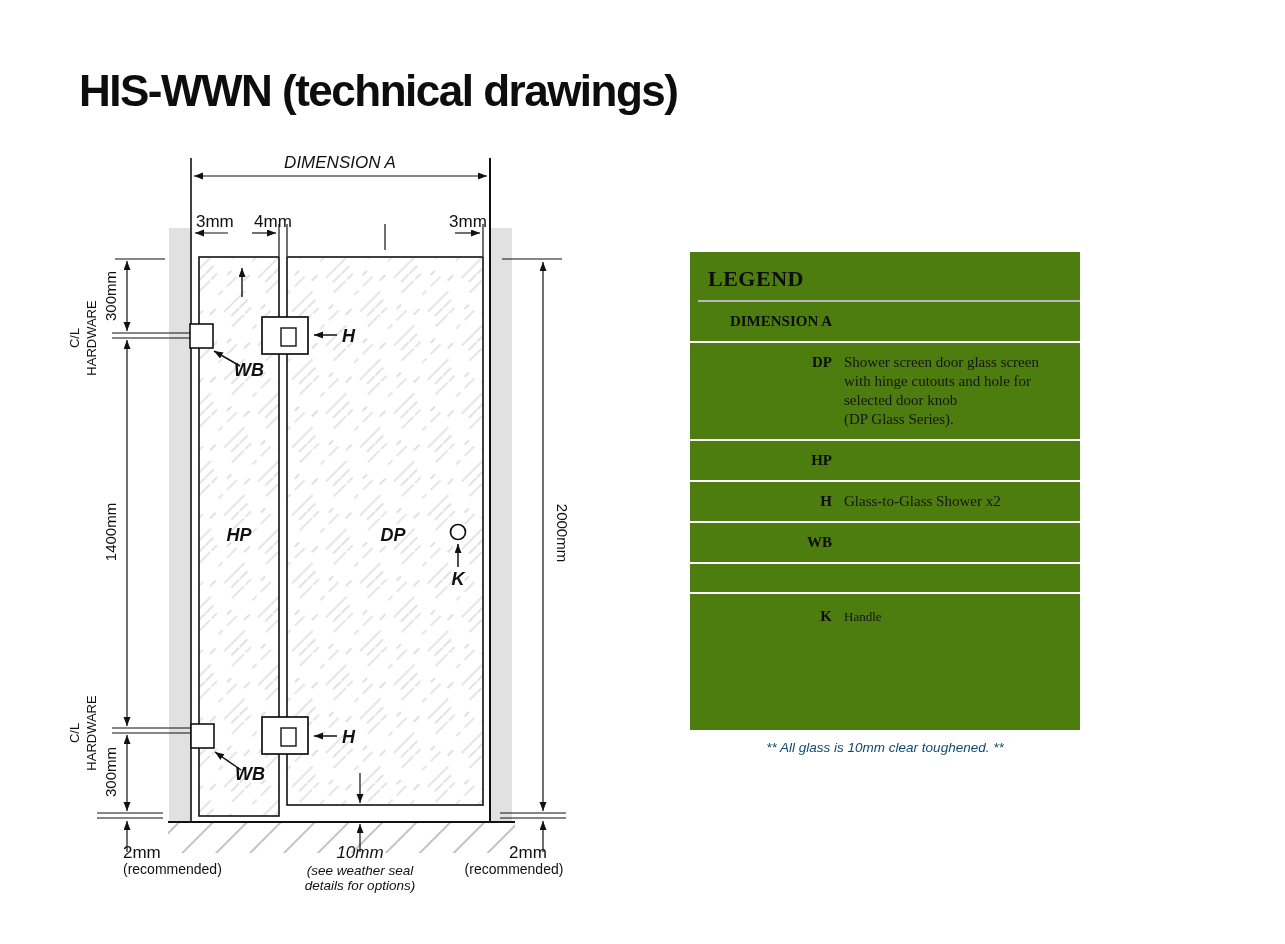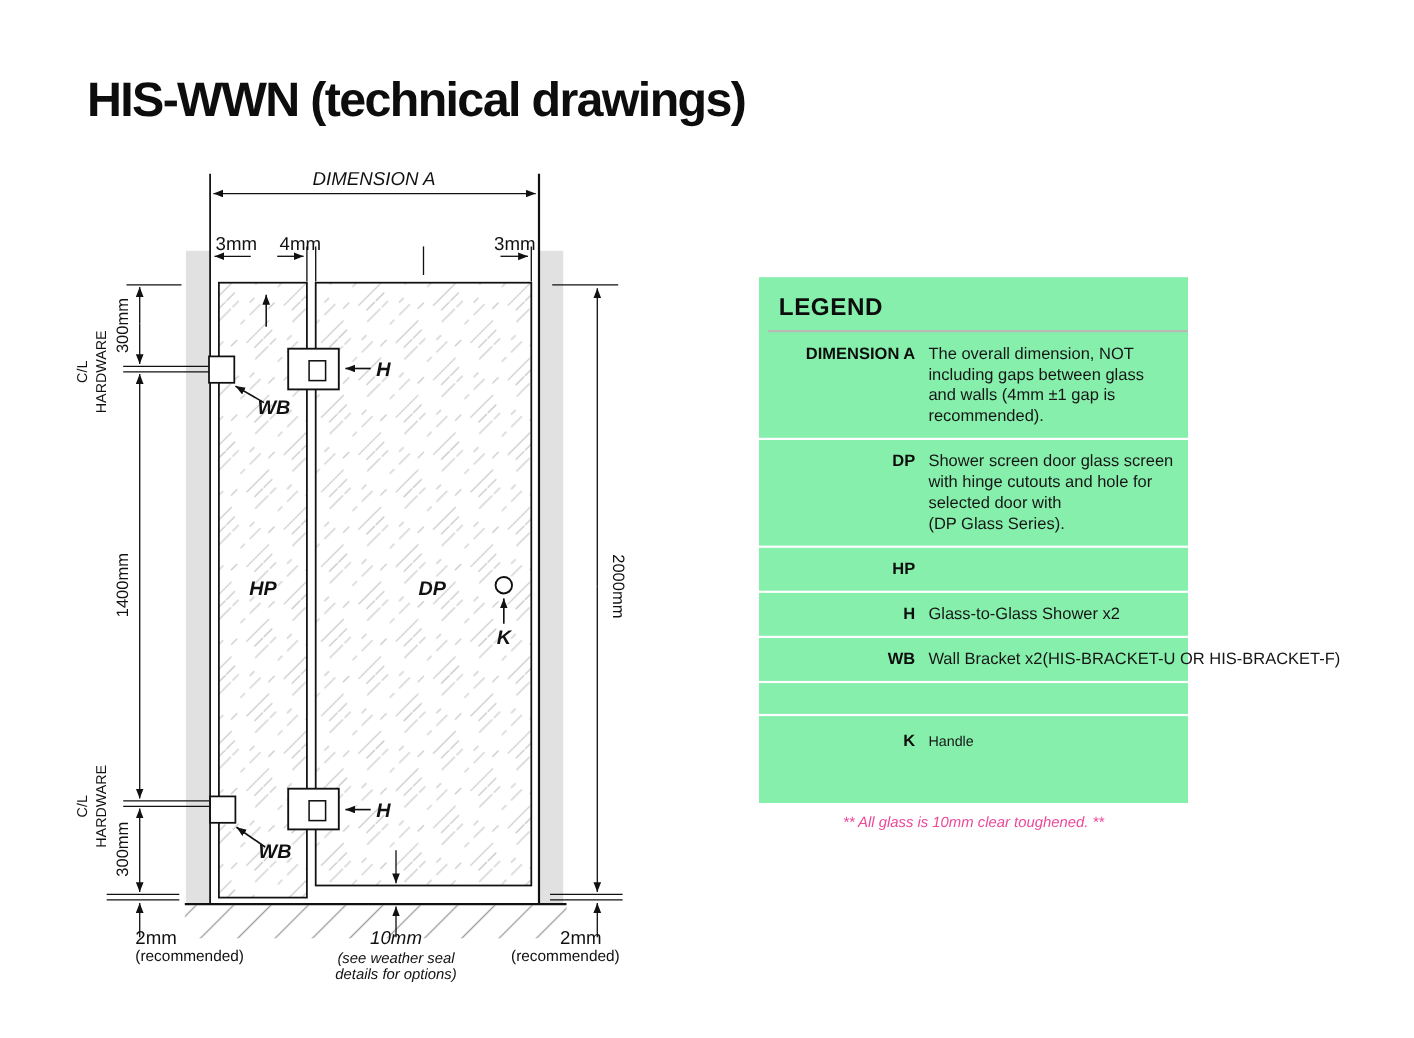--- a/index.html
+++ b/index.html
@@ -11,35 +11,35 @@
   svg text{font-family:"Liberation Sans", sans-serif;fill:#111;}
   .dim{font-size:17px;}
   .dima{font-size:17px;font-style:italic;}
   .side{font-size:15px;}
   .cl{font-size:13px;}
   .lbl{font-size:18px;font-weight:bold;font-style:italic;}
   .note{font-size:13.5px;font-style:italic;}
   .rec{font-size:14px;}
   
   .legend{position:absolute;left:690px;top:252px;width:390px;height:478px;
-    background:#86efac;box-sizing:border-box;padding:0;}
+    background:#4d7c0f;box-sizing:border-box;padding:0;font-family:Liberation Serif, serif;}
   .legend-title{font-size:22px;font-weight:bold;letter-spacing:.5px;
     padding:14px 0 8px 18px;color:#0d0d0d;}
   .legend-divider{height:0;border-top:2px solid #b9b8b6;margin:0 0 0 8px;}
   .legend-row{display:grid;grid-template-columns:128px 1fr;column-gap:12px;
     padding:10px 0 10px 14px;border-top:2px solid #ffffff;}
   .legend-row.first{border-top:none;}
   .term{font-size:15px;font-weight:bold;text-align:right;line-height:19px;color:#0d0d0d;}
   .desc{font-size:15px;line-height:19px;color:#161616;}
   .desc div{white-space:nowrap;}
   .row-empty{height:28px;border-top:2px solid #ffffff;}
   .row-k{padding-top:13px;padding-bottom:15px;}
   .desc-k{font-size:13px;line-height:20px;}
   .legend-footnote{position:absolute;left:690px;top:740px;width:390px;text-align:center;
-    font-size:13.5px;font-style:italic;color:#ec4899;}
+    font-size:13.5px;font-style:italic;color:#0c4a6e;}
 </style>
 </head>
 <body>
 
 <div class="page">
 
   <h1 class="title">HIS-WWN (technical drawings)</h1>
 
   <svg width="660" height="944" viewBox="0 0 660 944">
     <defs>
@@ -175,54 +175,45 @@
     <text class="dim" x="528" y="858" text-anchor="middle">2mm</text>
     <text class="rec" x="514" y="874" text-anchor="middle">(recommended)</text>
   </svg>
 
   <div class="legend">
     <div class="legend-title">LEGEND</div>
     <div class="legend-divider"></div>
 
     <div class="legend-row first">
       <div class="term">DIMENSION A</div>
-      <div class="desc">
-        <div>The overall dimension, NOT</div>
-        <div>including gaps between glass</div>
-        <div>and walls (4mm ±1 gap is</div>
-        <div>recommended).</div>
-      </div>
     </div>
 
     <div class="legend-row">
       <div class="term">DP</div>
       <div class="desc">
         <div>Shower screen door glass screen</div>
         <div>with hinge cutouts and hole for</div>
-        <div>selected door with</div>
+        <div>selected door knob</div>
         <div>(DP Glass Series).</div>
       </div>
     </div>
 
     <div class="legend-row">
       <div class="term">HP</div>
     </div>
 
     <div class="legend-row">
       <div class="term">H</div>
       <div class="desc">
         <div>Glass-to-Glass Shower x2</div>
       </div>
     </div>
 
     <div class="legend-row">
       <div class="term">WB</div>
-      <div class="desc">
-        <div>Wall Bracket x2(HIS-BRACKET-U OR HIS-BRACKET-F)</div>
-      </div>
     </div>
 
     <div class="row-empty"></div>
 
     <div class="legend-row row-k">
       <div class="term">K</div>
       <div class="desc desc-k">
         <div>Handle</div>
       </div>
     </div>

